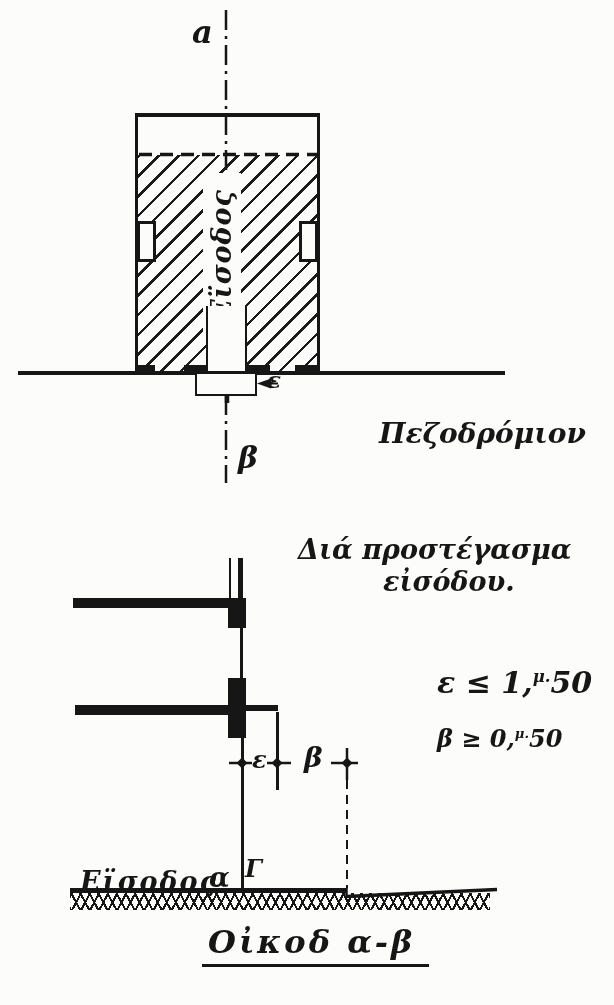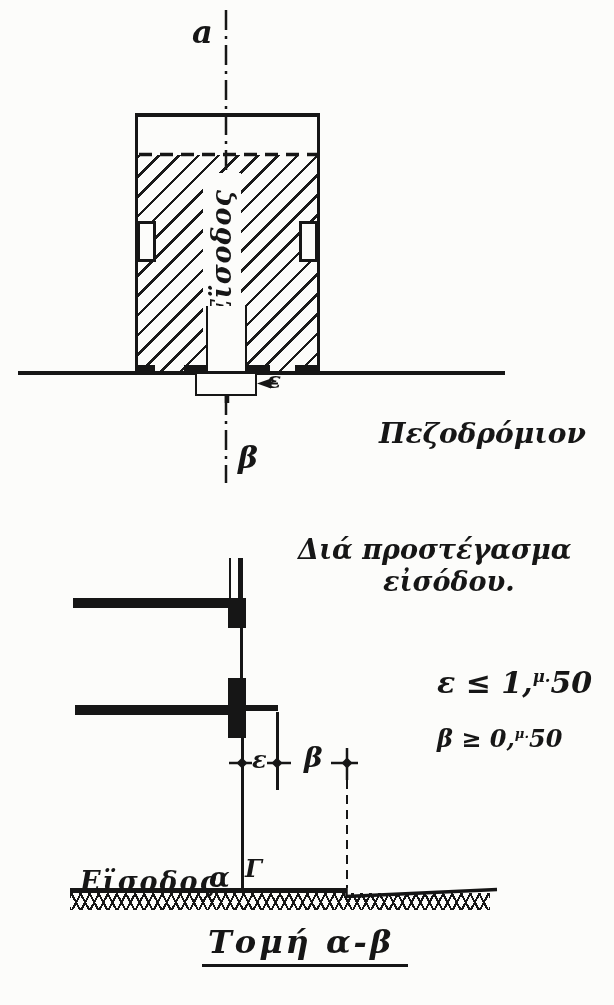--- a/index.html
+++ b/index.html
@@ -145,15 +145,15 @@
   <div class="txt" style="left:252px;top:748px;font-size:24px;">ε</div>
   <div class="txt" style="left:304px;top:744px;font-size:28px;">β</div>
 
   <div class="abs ink" style="left:70px;top:888px;width:277px;height:5px;"></div>
   <div id="ground-hatch"></div>
 
   <div class="txt" style="left:80px;top:868px;font-size:27px;letter-spacing:2px;">Εϊσοδος</div>
   <div class="txt" style="left:209px;top:864px;font-size:27px;">α</div>
   <div class="txt" style="left:245px;top:857px;font-size:24px;">Γ</div>
 
-  <div class="txt" id="section-title" style="left:202px;top:926px;font-size:32px;letter-spacing:3px;">Τομή α-β</div>
+  <div class="txt" id="section-title" style="left:202px;top:926px;font-size:32px;letter-spacing:3px;">Οἰκοδ α-β</div>
 
 </div>
 
 </body></html>

